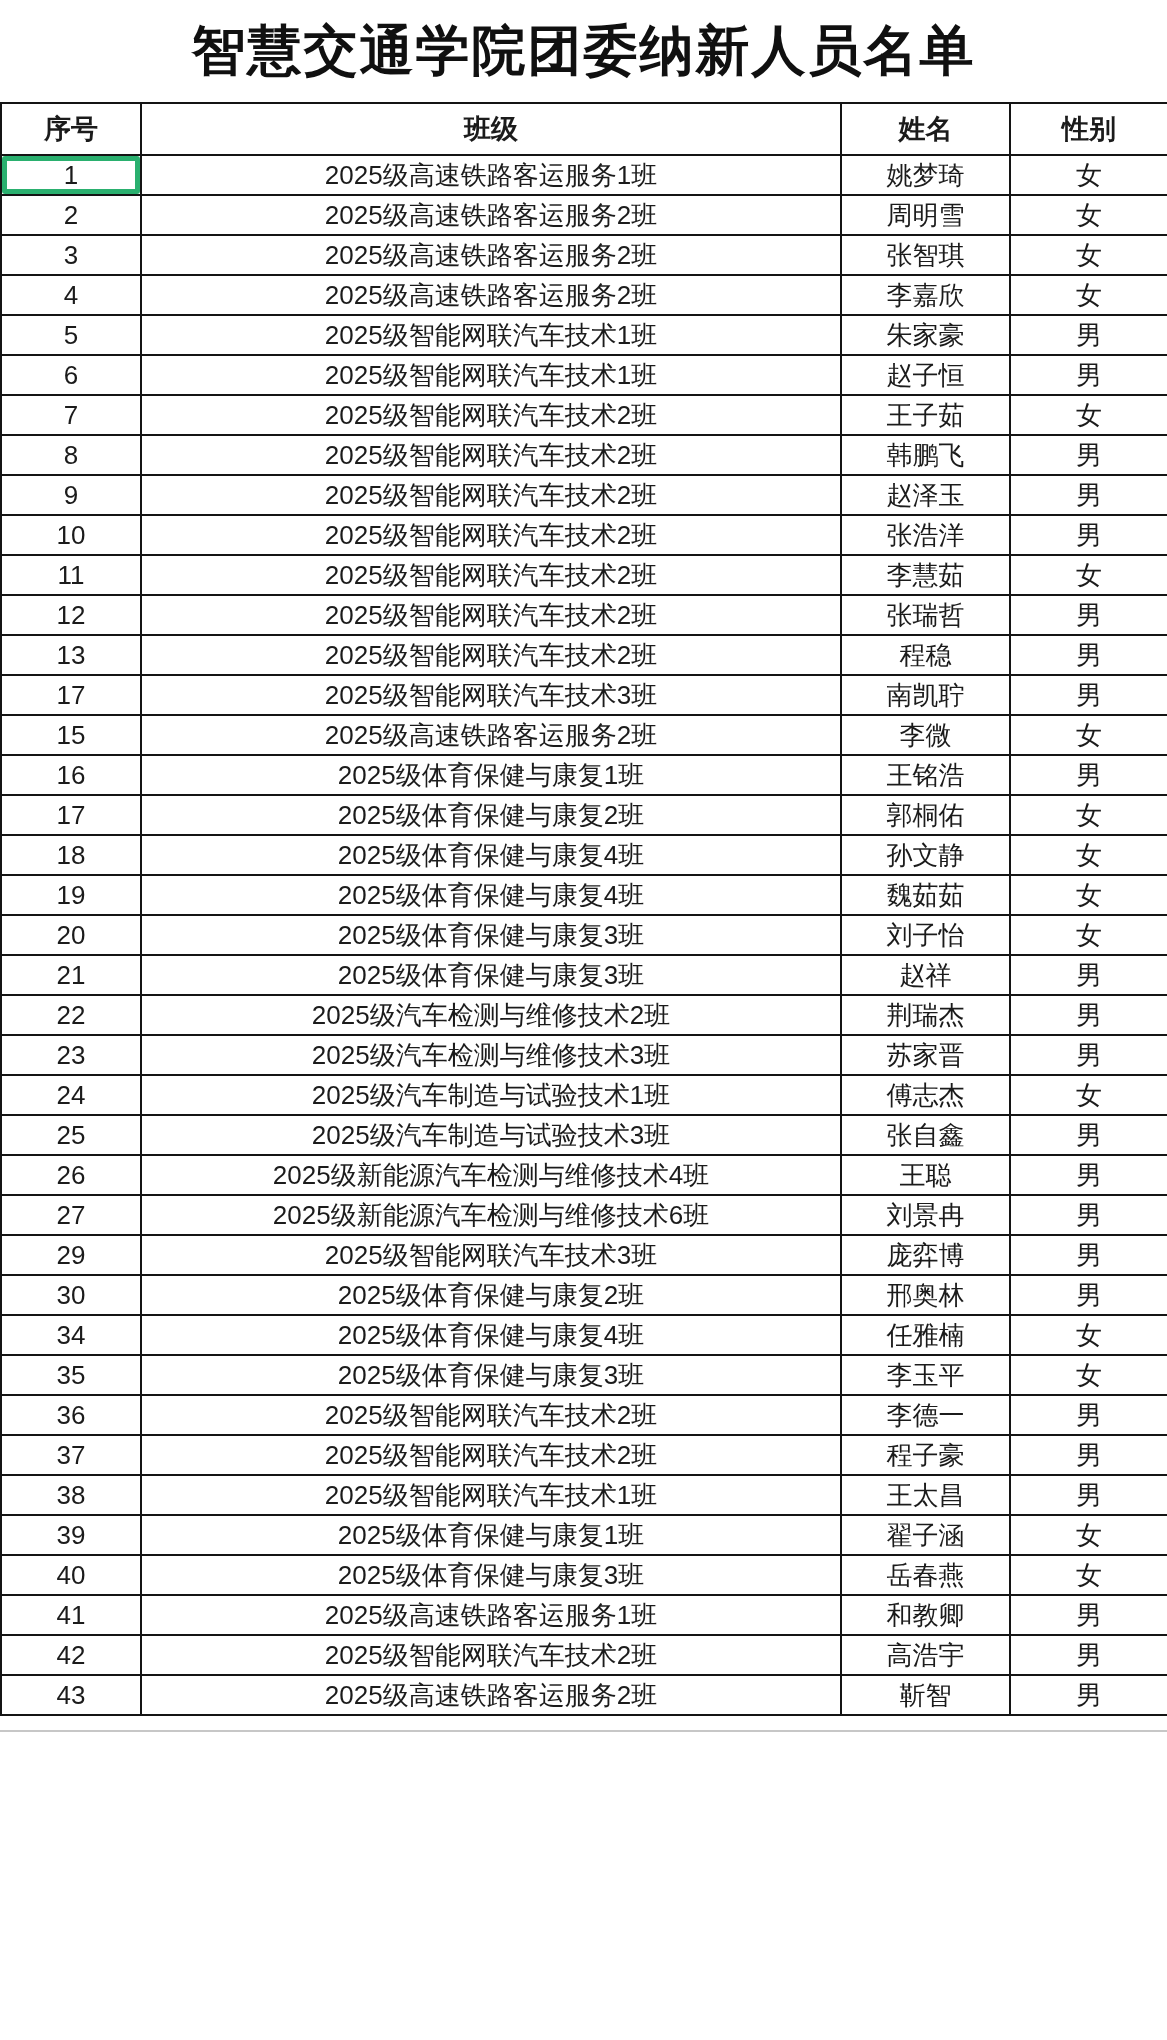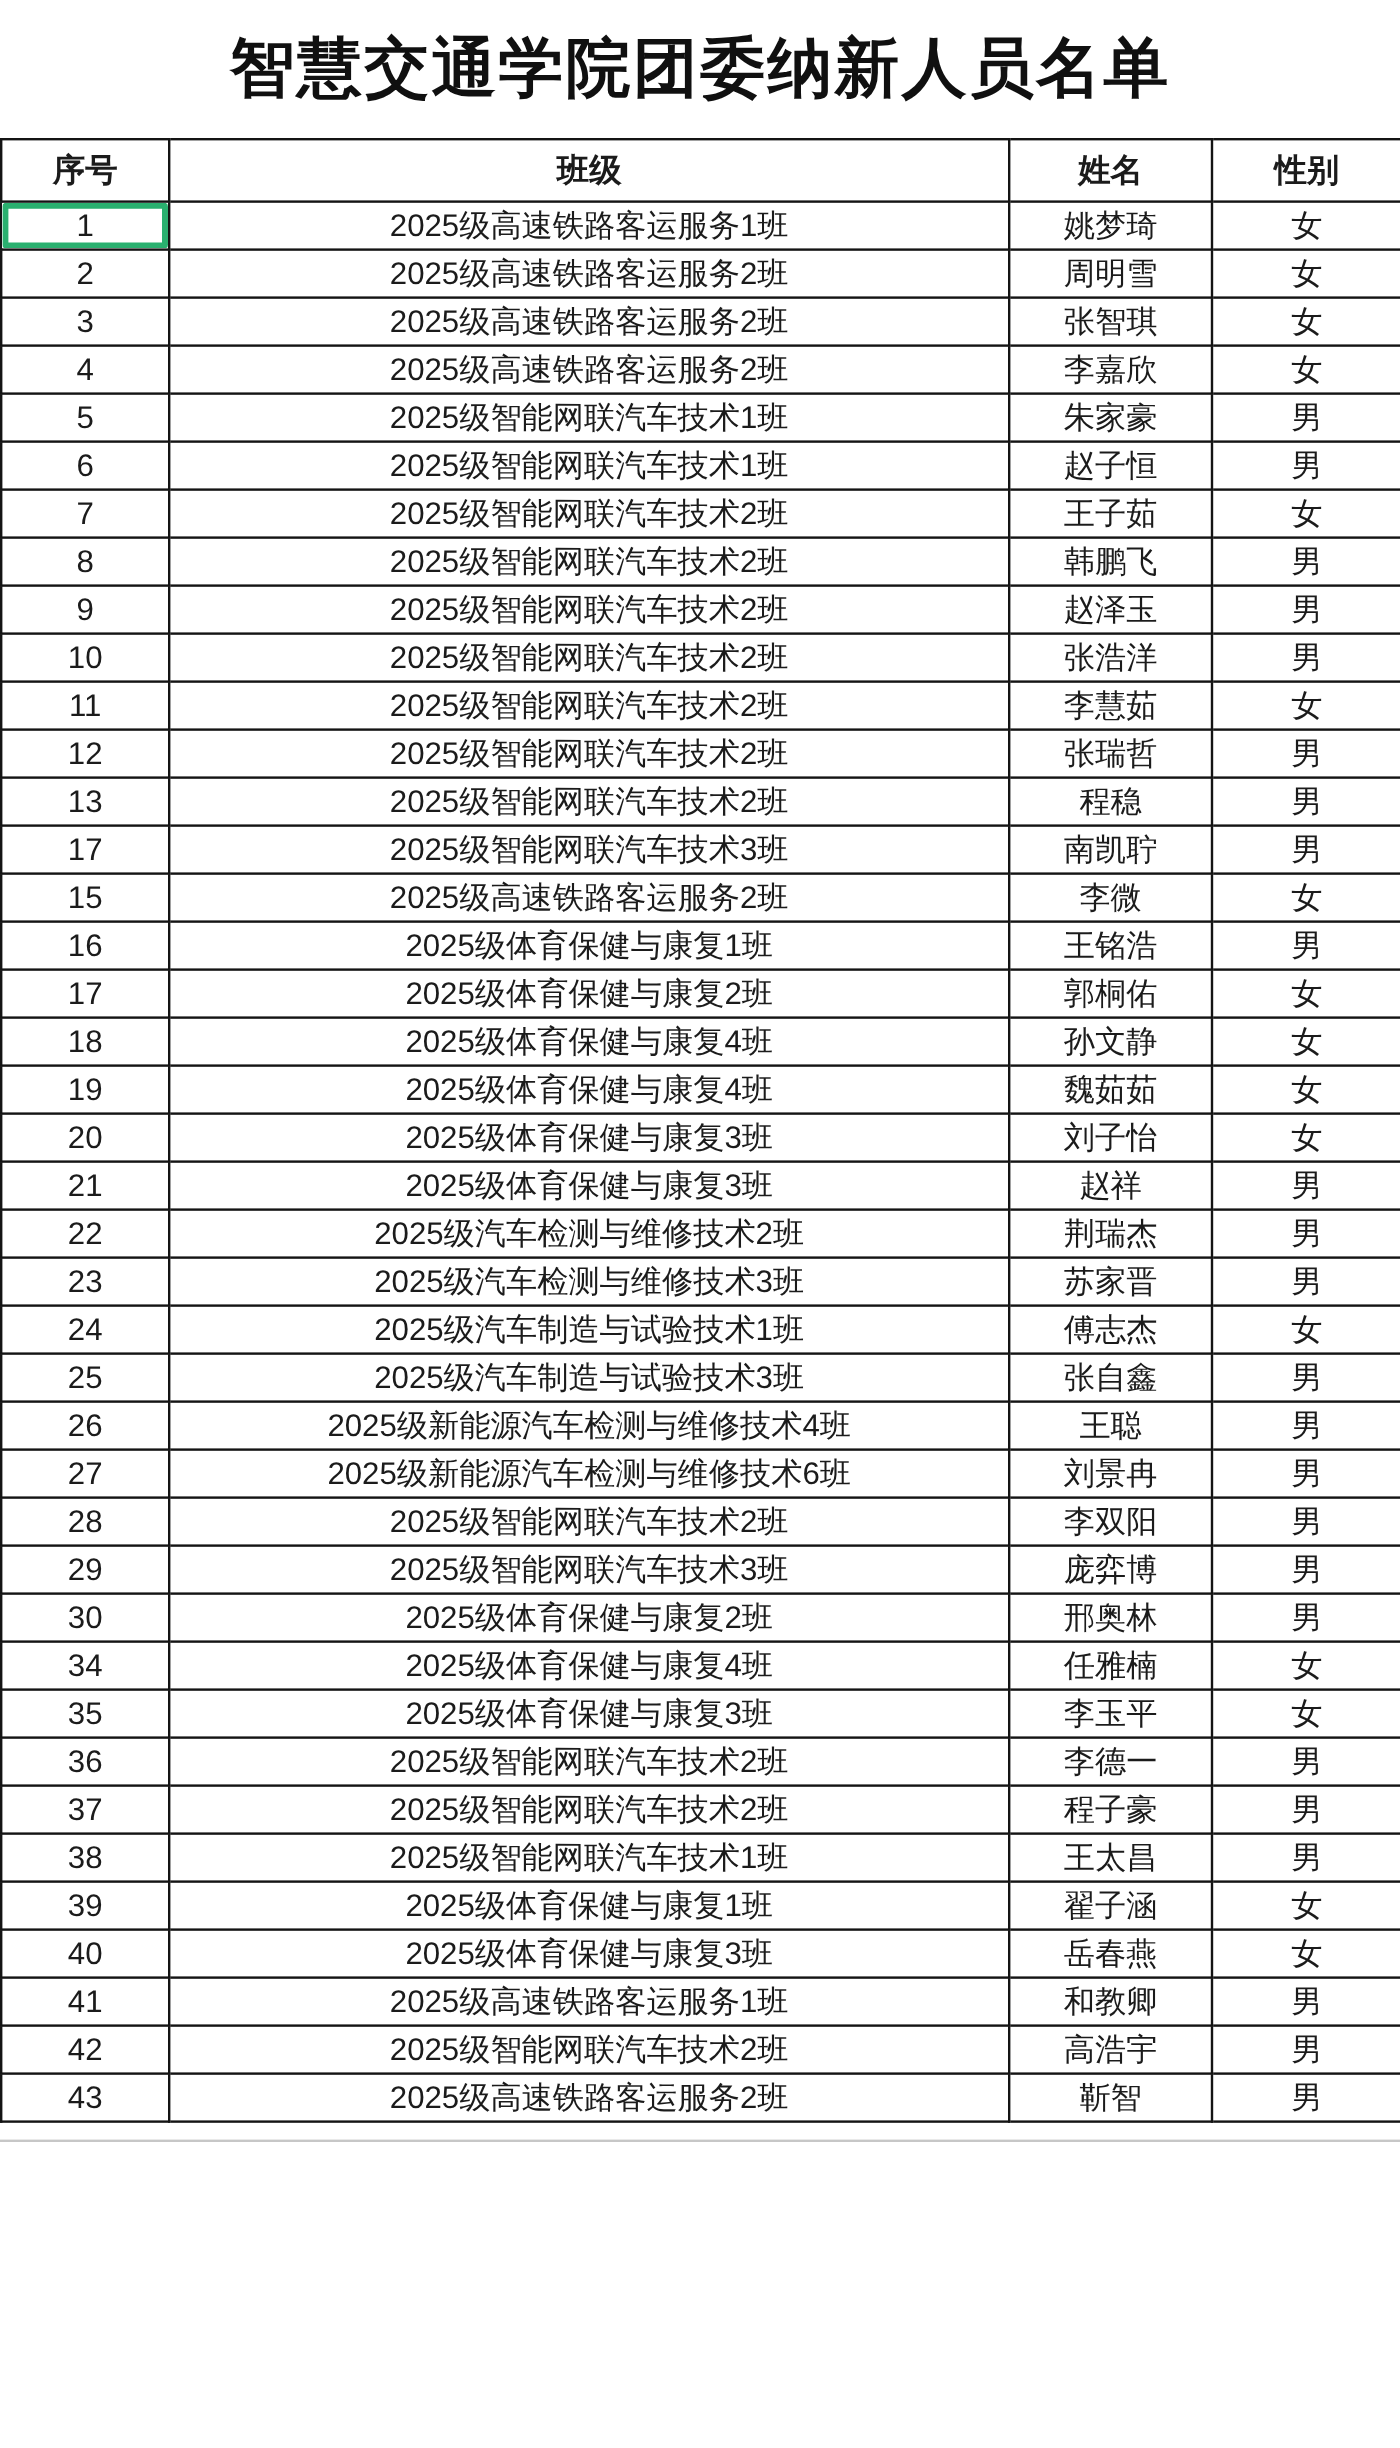--- a/index.html
+++ b/index.html
@@ -3,21 +3,21 @@
 <meta charset="utf-8">
 <style>
   :root { --sel:#2ab06f; --line:#141414; --ink:#1b1b1b; }
   * { box-sizing:border-box; }
   html,body { margin:0; padding:0; }
   body {
     width:1167px; height:2040px; background:#ffffff; overflow:hidden;
     font-family:"Liberation Sans","DejaVu Sans",sans-serif; color:var(--ink);
   }
   .title-bar {
-    height:115px; display:flex; align-items:center; justify-content:center;text-align:center;
+    height:102px; display:flex; align-items:center; justify-content:center;text-align:center;
   }
   .title-bar h1 {
     margin:0; font-size:54px; font-weight:800; letter-spacing:2px; color:#101010;
   }
   table.sheet {
     width:1167px; border-collapse:collapse; table-layout:fixed;
   }
   .sheet th, .sheet td {
     border:2px solid var(--line);
     text-align:center; vertical-align:middle;
@@ -223,26 +223,20 @@
     <td>王聪</td>
     <td>男</td>
   </tr>
       <tr>
     <td>27</td>
     <td>2025级新能源汽车检测与维修技术6班</td>
     <td>刘景冉</td>
     <td>男</td>
   </tr>
       <tr>
-    <td>28</td>
-    <td>2025级智能网联汽车技术2班</td>
-    <td>李双阳</td>
-    <td>男</td>
-  </tr>
-      <tr>
     <td>29</td>
     <td>2025级智能网联汽车技术3班</td>
     <td>庞弈博</td>
     <td>男</td>
   </tr>
       <tr>
     <td>30</td>
     <td>2025级体育保健与康复2班</td>
     <td>邢奥林</td>
     <td>男</td>

